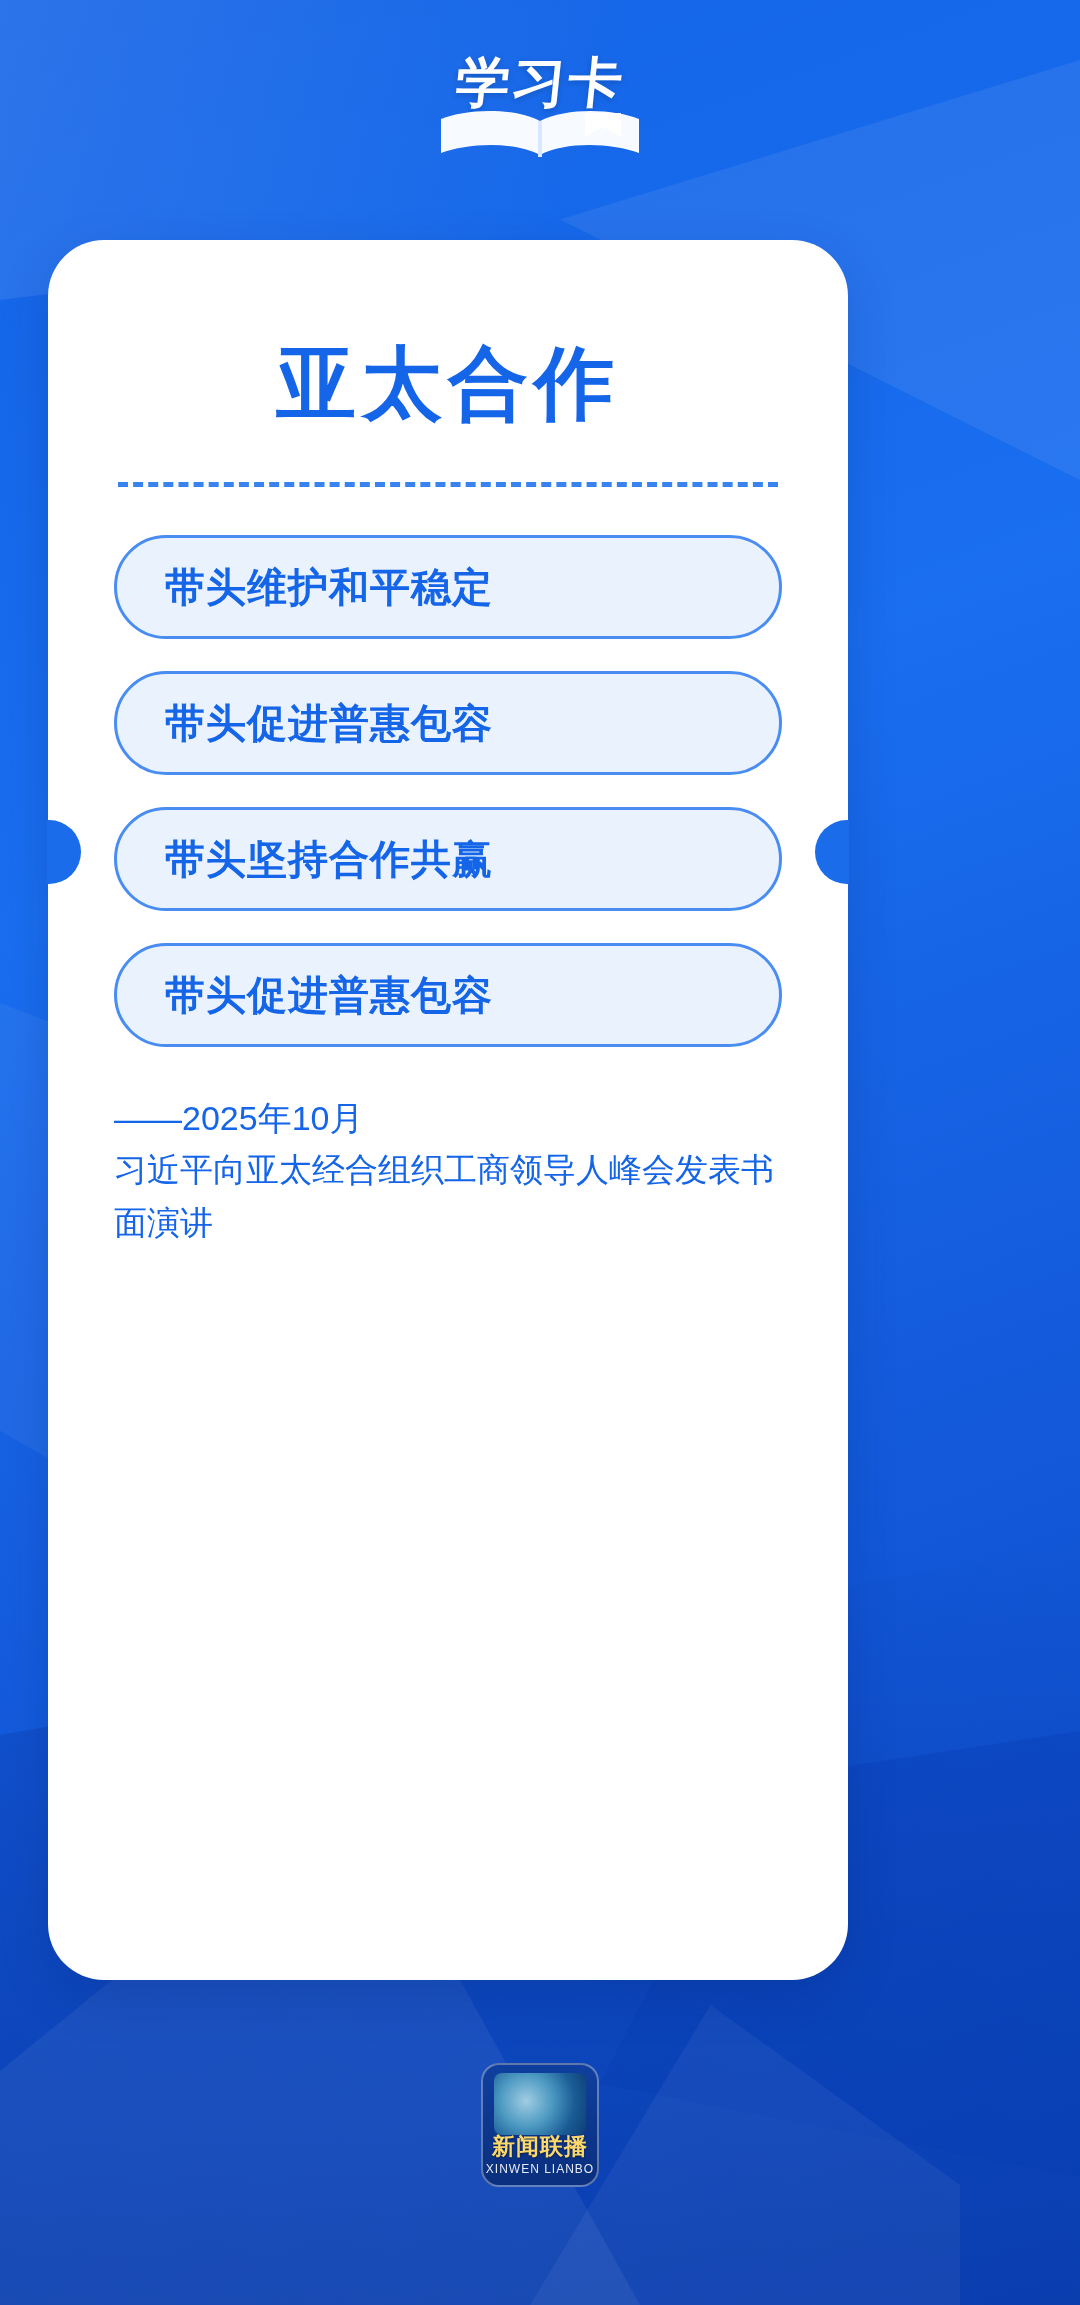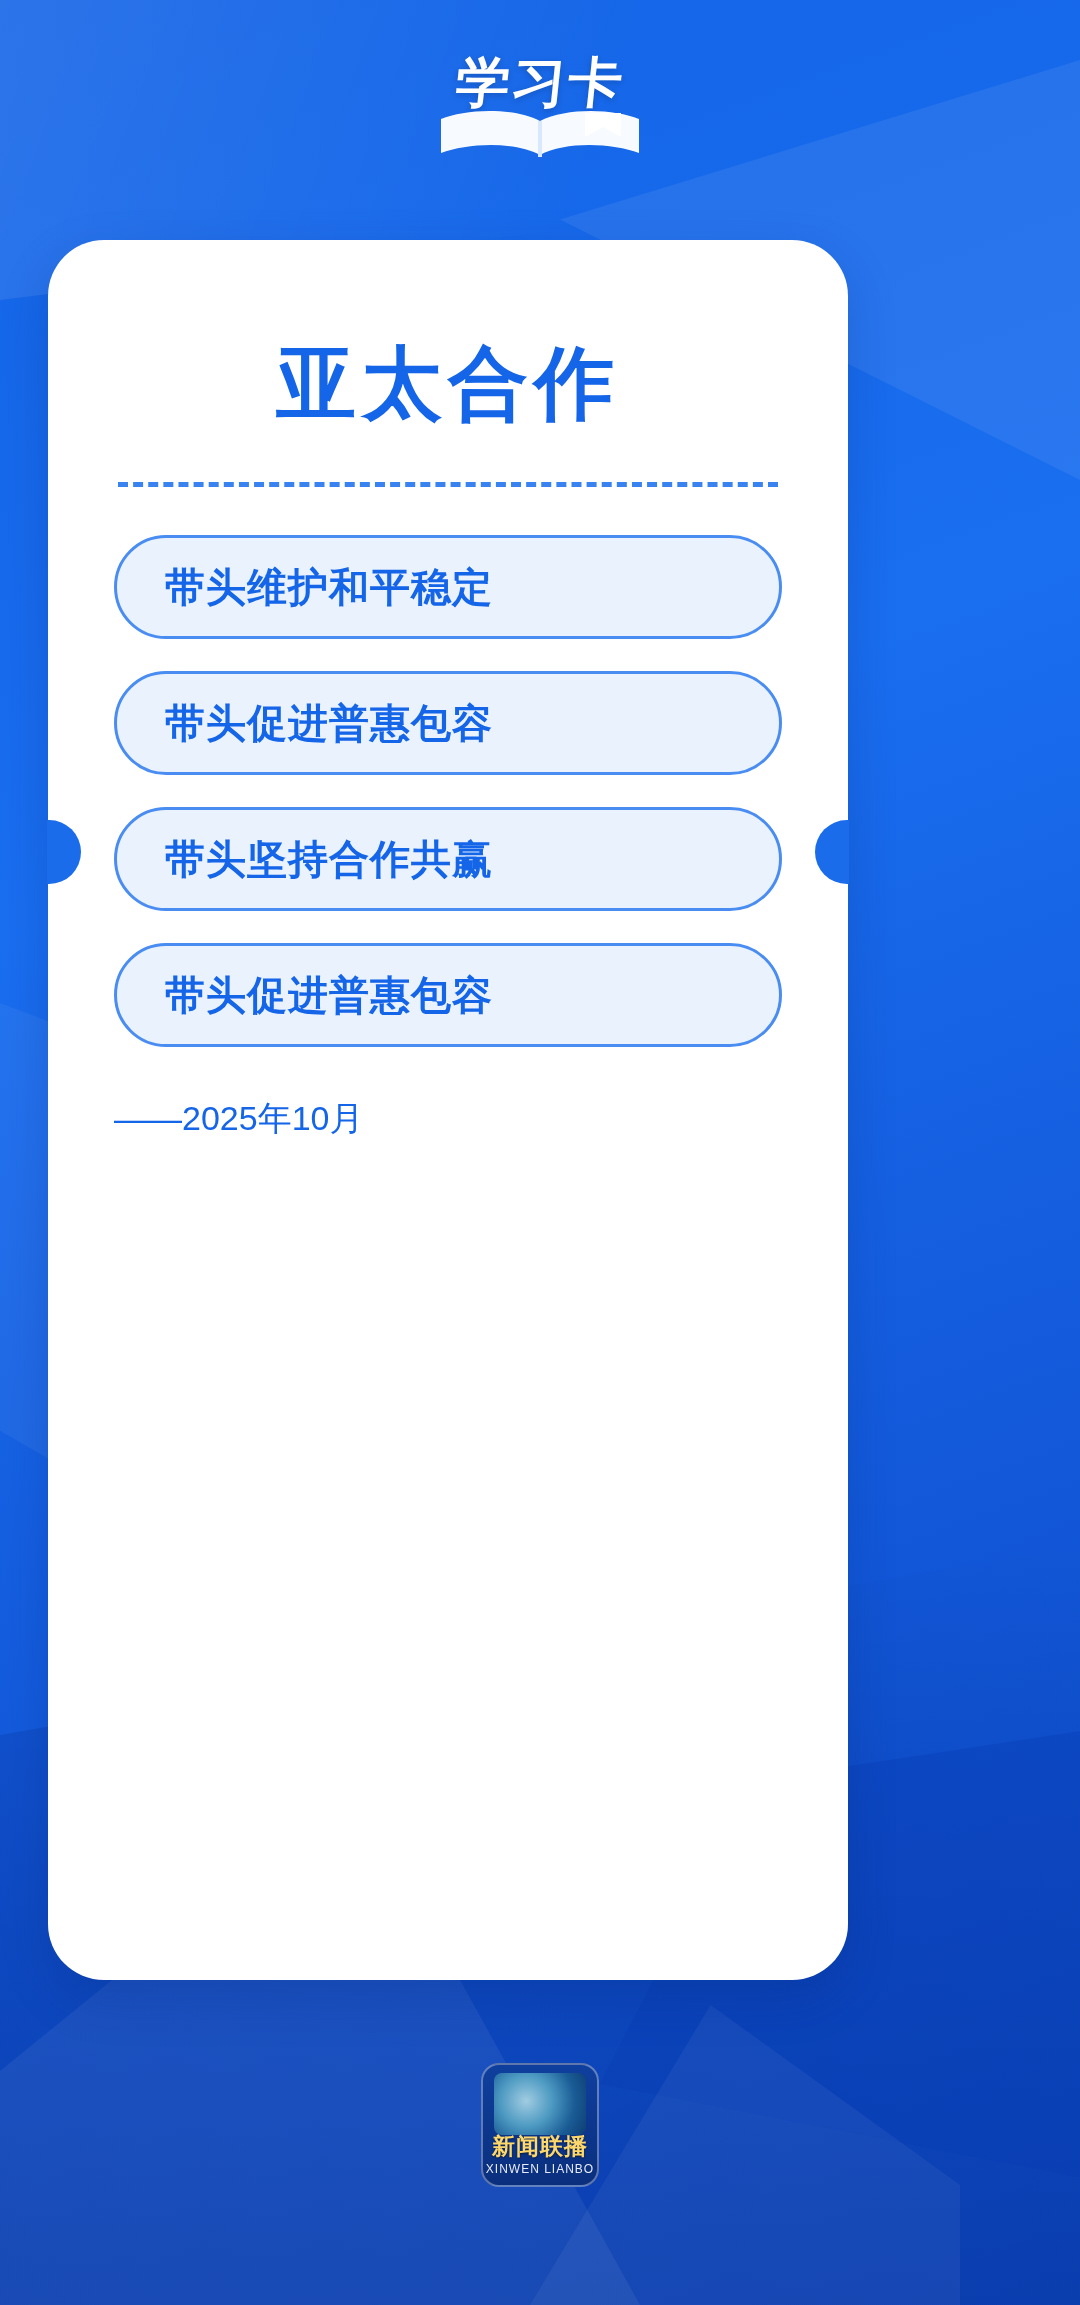--- a/index.html
+++ b/index.html
@@ -241,20 +241,21 @@
       <div class="pill">
         <span class="pill-label">带头坚持合作共赢</span>
       </div>
       <div class="pill">
         <span class="pill-label">带头促进普惠包容</span>
       </div>
     </div>
 
     <div class="source">
       <div class="source-date">——2025年10月</div>
+      <div class="source-line">习近平向亚太经合组织工商领导人峰会发表书面演讲</div>
     </div>
   </div>
 </div>
 
 <div class="badge">
   <div class="badge-globe"></div>
   <div class="badge-cn">新闻联播</div>
   <div class="badge-en">XINWEN LIANBO</div>
 </div>
 

